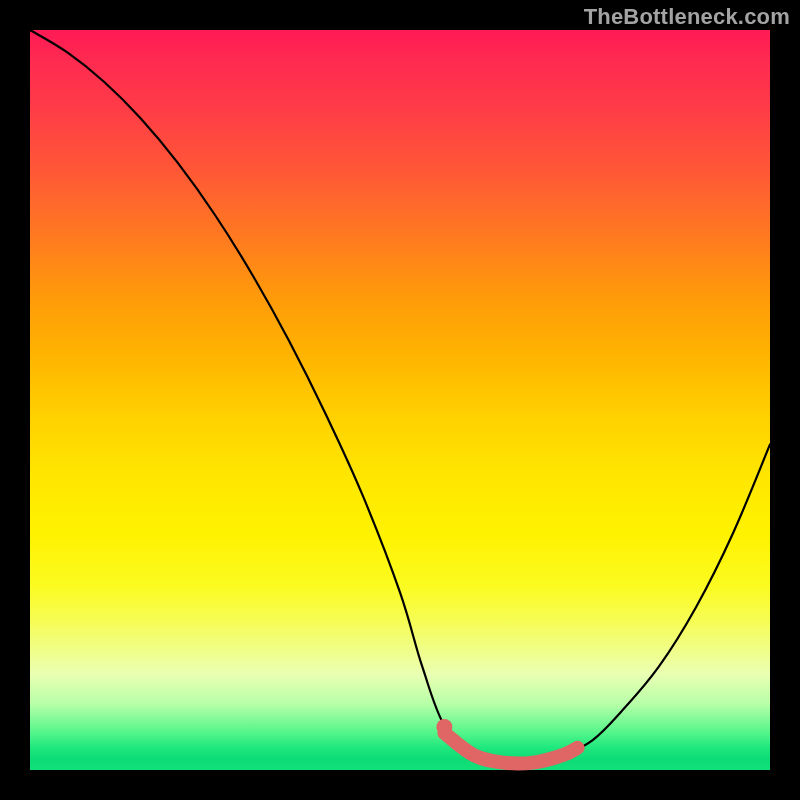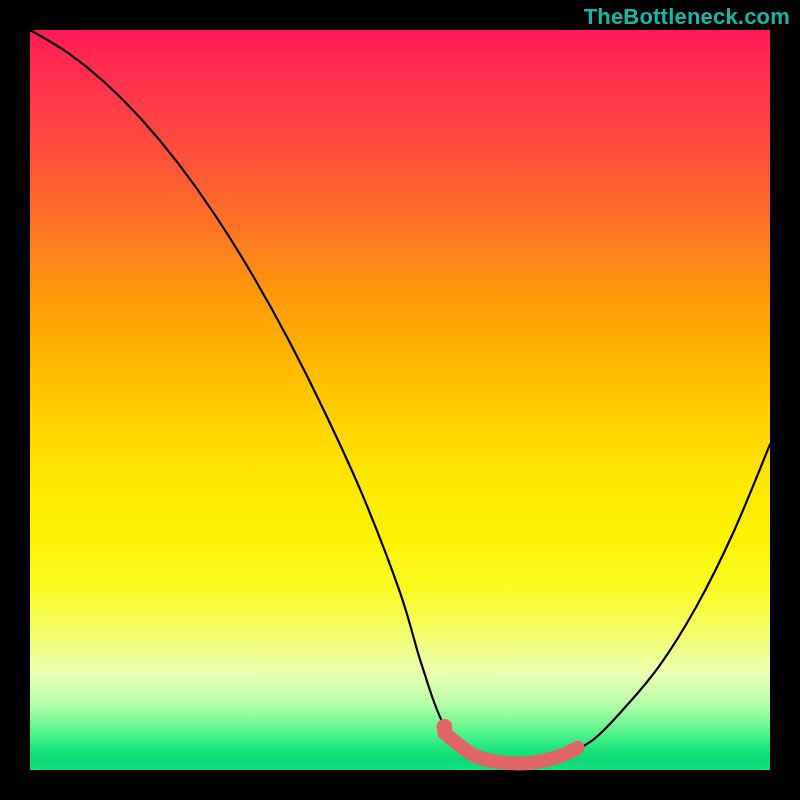--- a/index.html
+++ b/index.html
@@ -44,21 +44,21 @@
       #53f58a 95%,
       #1ee87d 97%,
       #0ddc76 98.5%,
       #12e07a 100%
     );
   }
   .watermark {
     position: absolute;
     top: 4px;
     right: 10px;
-    color: #14b8a6;
+    color: #a3a3a3;
     font-size: 22px;
     font-weight: 600;
     letter-spacing: 0.2px;
     user-select: none;
   }
   svg.curves {
     position: absolute;
     left: 0;
     top: 0;
     width: 740px;

